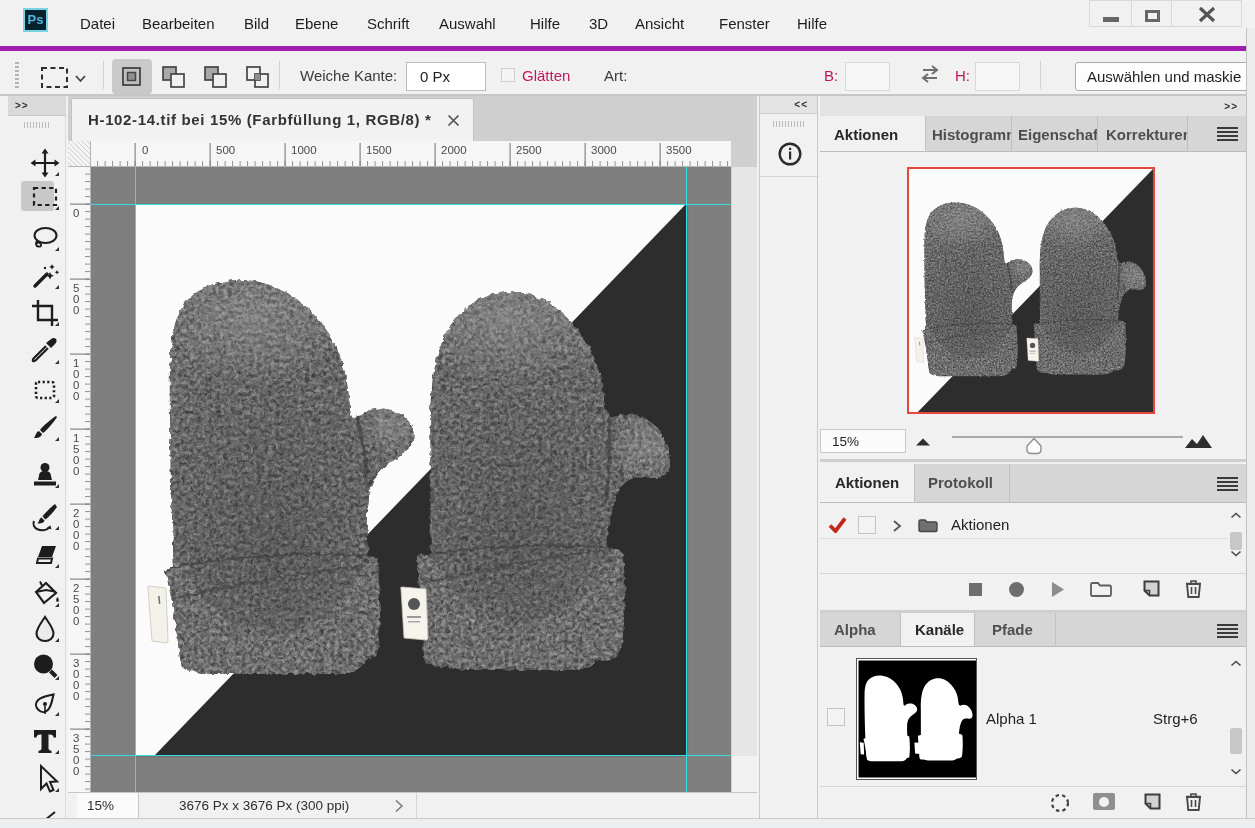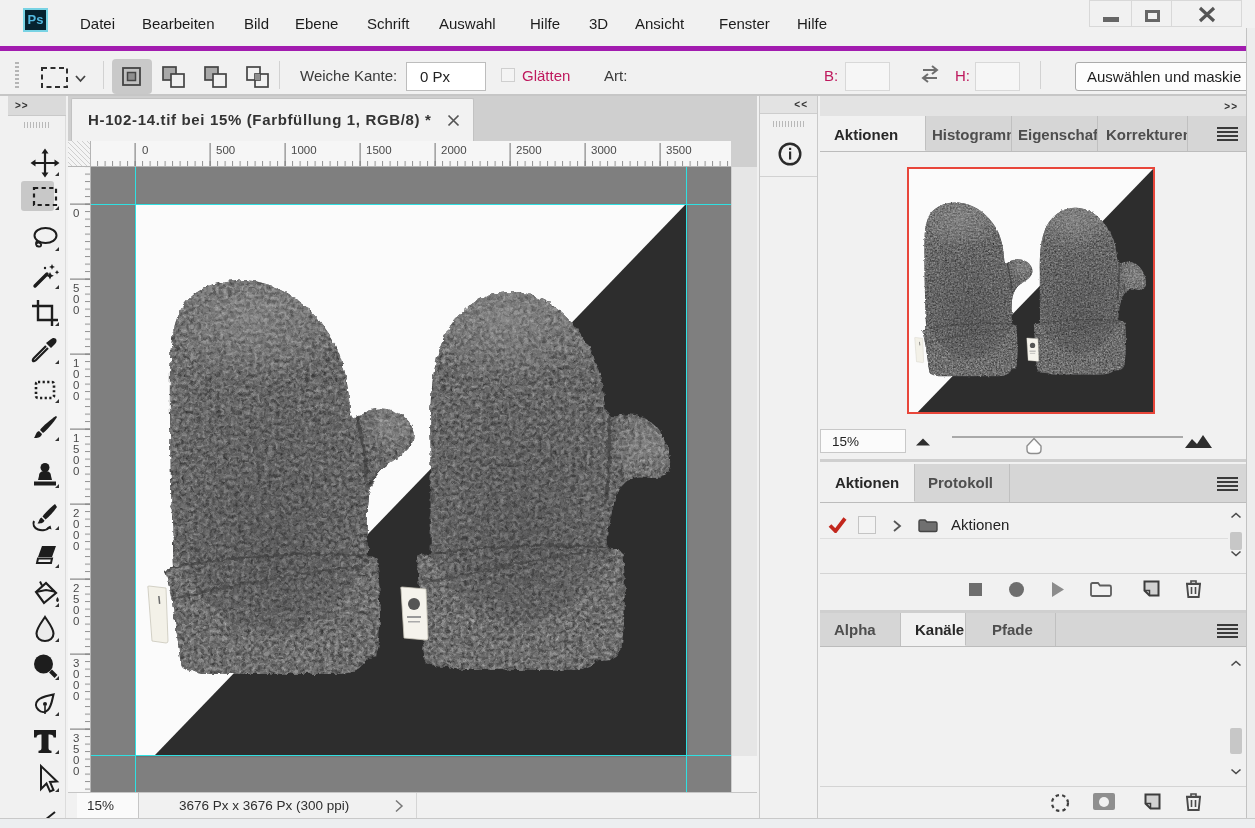--- a/index.html
+++ b/index.html
@@ -512,27 +512,37 @@
         <path d="M2 5 L15 5 L13.7 18 L3.3 18 Z" fill="none" stroke="#4a4a4a" stroke-width="1.9"></path>
         <path d="M1 4.6 L16 4.6 M6 4 L6 2 L11 2 L11 4 M6.5 8 L6.5 15 M10.5 8 L10.5 15" fill="none" stroke="#4a4a4a" stroke-width="1.6"></path>
       </svg>
   </div>
   <div class="pdivider" style="top:514px;"></div>
 
   <div class="ptabs" style="top:517px; height:34px;">
     <div class="ptab" style="left:0; width:81px; background:#d6d6d6;">
         <span style="position:absolute;left:14px;top:8px;">Alpha</span>
       </div>
-    <div class="ptab active" style="left:81px; width:65px;">
+    <div class="ptab active" style="left:81px; width:74px;">
         <span style="position:absolute;left:14px;top:8px;">Kanäle</span>
       </div>
     <div class="ptab" style="left:155px; width:81px;">
         <span style="position:absolute;left:17px;top:8px;">Pfade</span>
       </div>
     <div class="burger" style="right:8px; top:11px;"></div>
+  </div>
+  <div id="chrow" style="position:absolute;left:0;top:556px;width:408px;height:134px;">
+    <div style="position:absolute;left:7px;top:56px;width:18px;height:18px;border:1px solid #c4c4c4;background:#f3f3f3;"></div>
+    <div id="alphathumb" style="position:absolute;left:37px;top:7px;width:119px;height:120px;background:#000;outline:1px solid #555;box-shadow:inset 1.5px 1.5px 0 #fff, inset 0 -1.5px 0 #fff;">
+      <svg width="119" height="120" viewBox="0 0 551 551" preserveAspectRatio="none">
+          <use href="#msil" fill="#fff"></use>
+        </svg>
+    </div>
+    <span style="position:absolute;left:166px;top:58px;font-size:15px;color:#222;">Alpha 1</span>
+    <span style="position:absolute;left:333px;top:58px;font-size:15px;color:#222;">Strg+6</span>
   </div>
   <div class="scrollcol" style="left:408px;top:556px;height:134px;">
     <svg style="position:absolute;left:2px;top:8px" width="12" height="7">
         <path d="M1.5 5.5 L6 1.5 L10.5 5.5" fill="none" stroke="#4a4a4a" stroke-width="1.6"></path>
       </svg>
     <div class="scrollthumb" style="top:76px;height:26px;"></div>
     <svg style="position:absolute;left:2px;top:116px" width="12" height="7">
         <path d="M1.5 1.5 L6 5.5 L10.5 1.5" fill="none" stroke="#4a4a4a" stroke-width="1.6"></path>
       </svg>
   </div>

